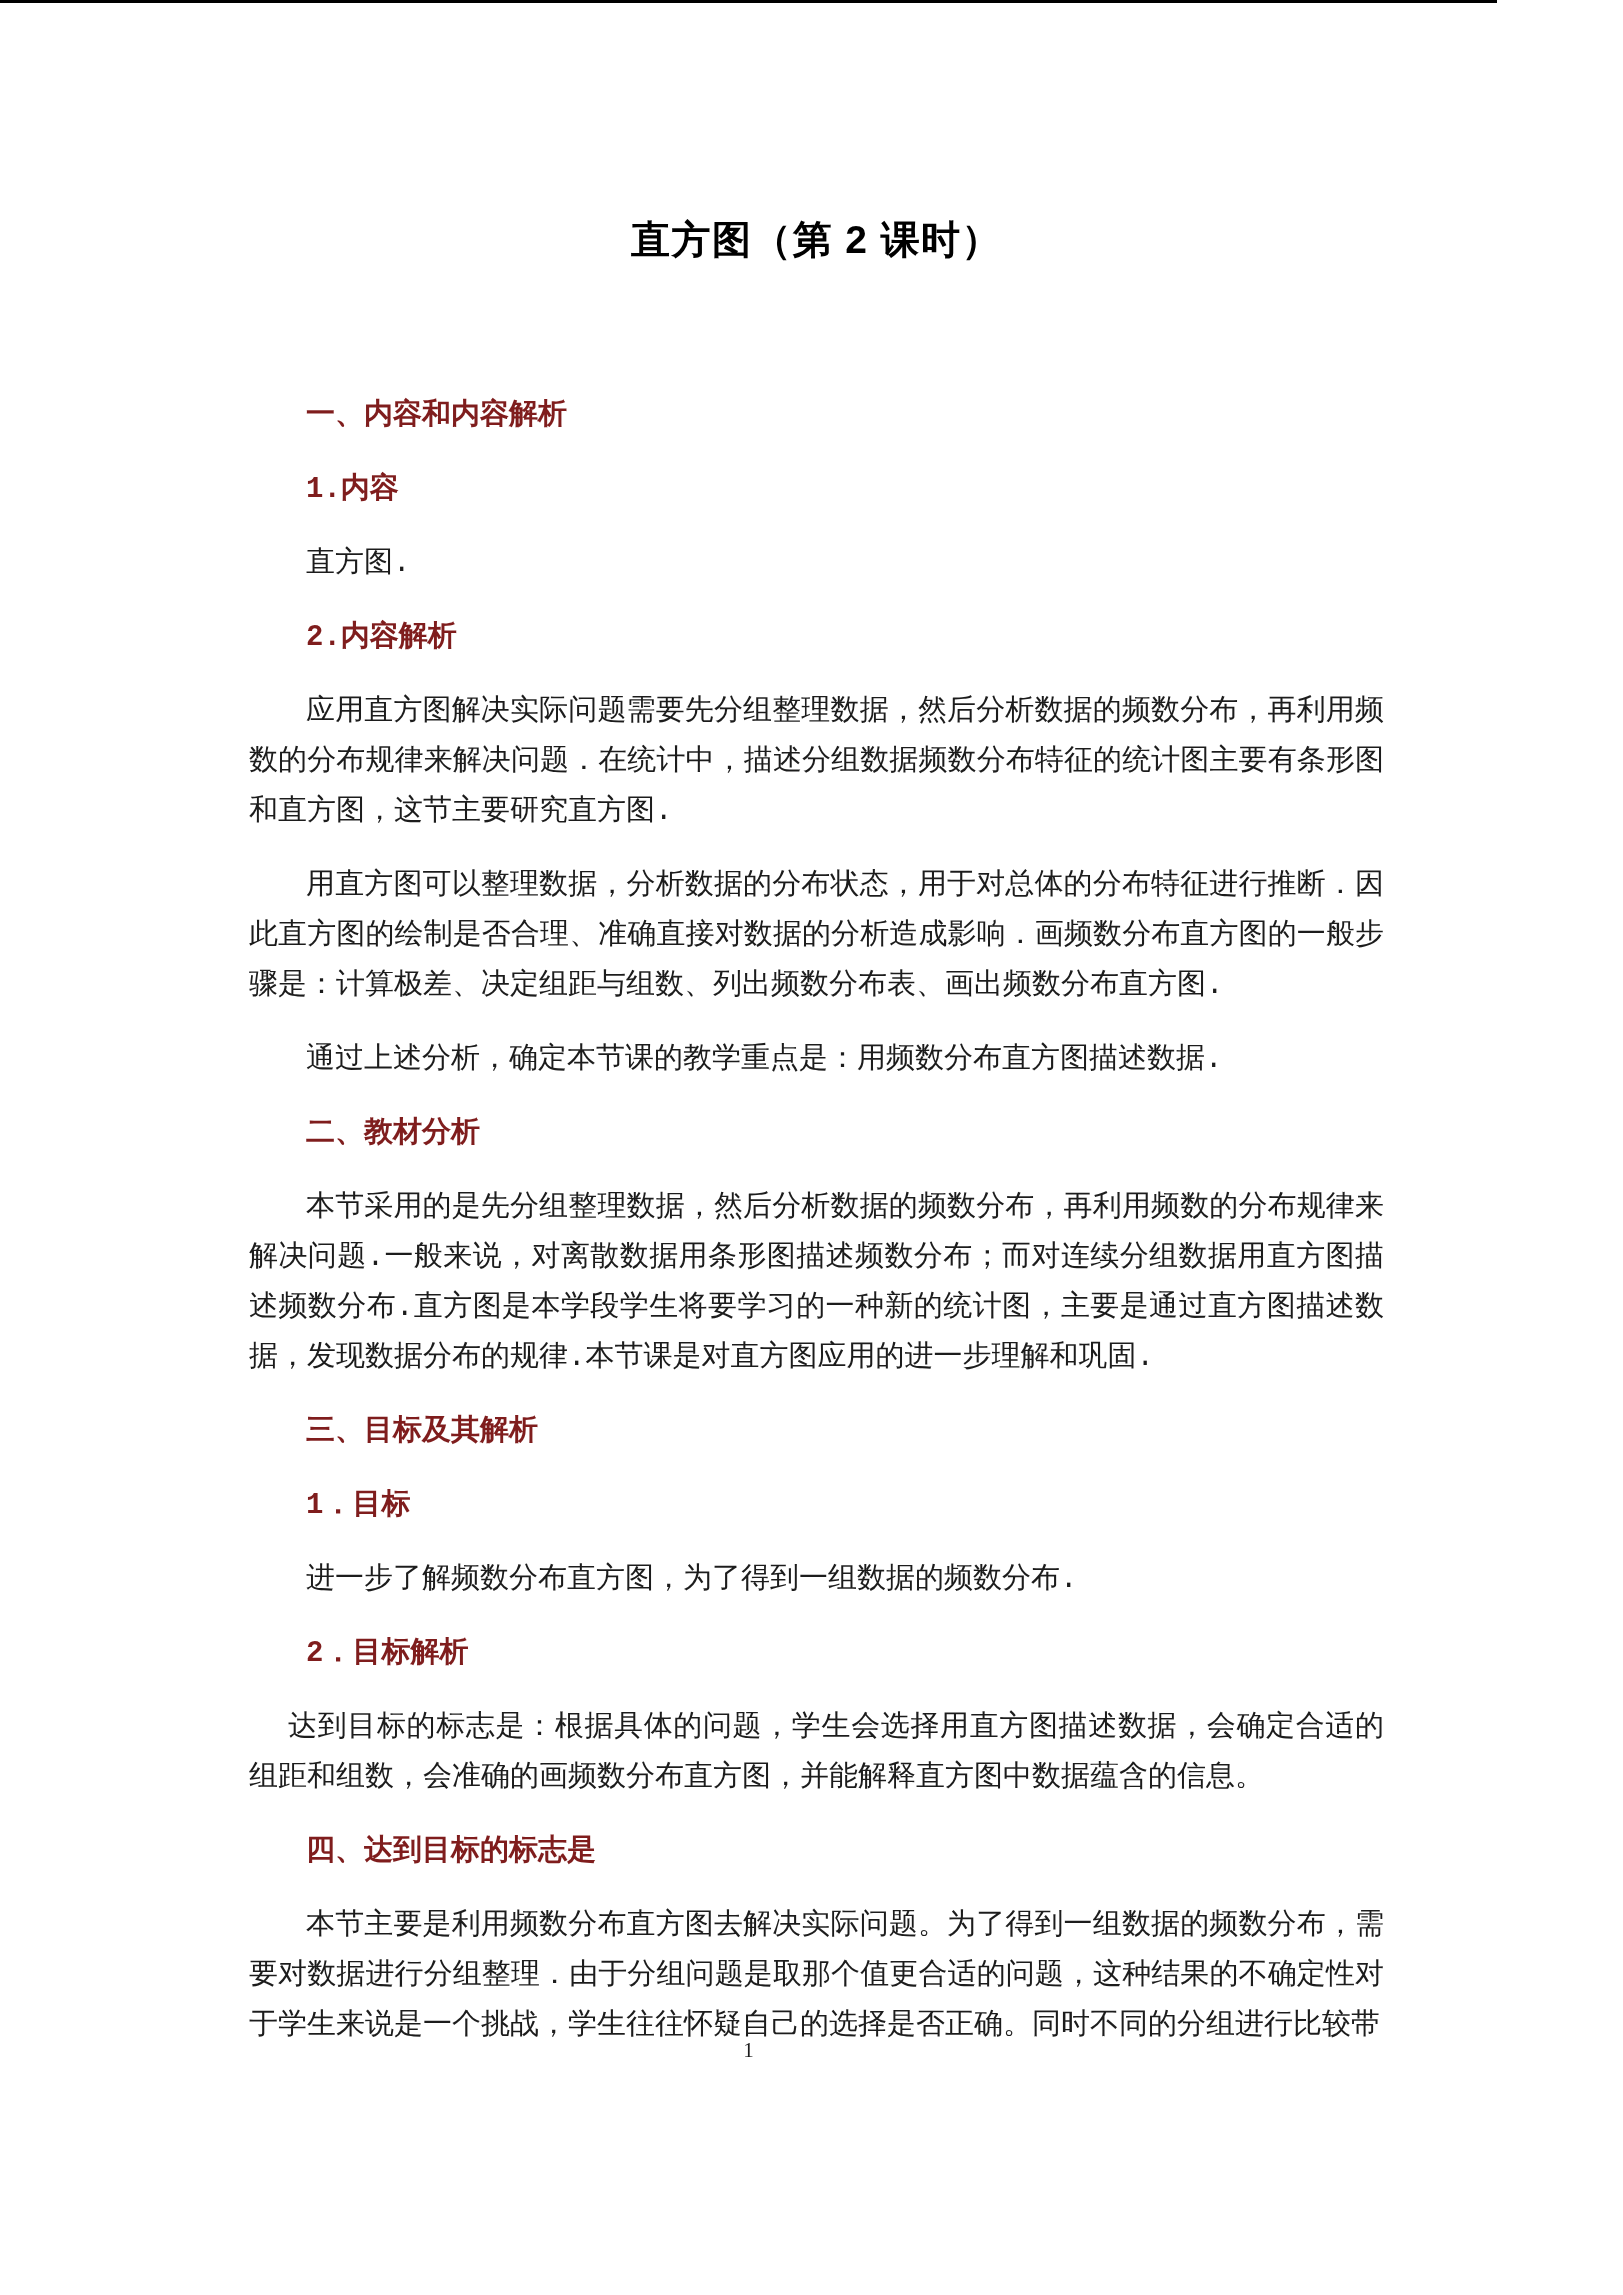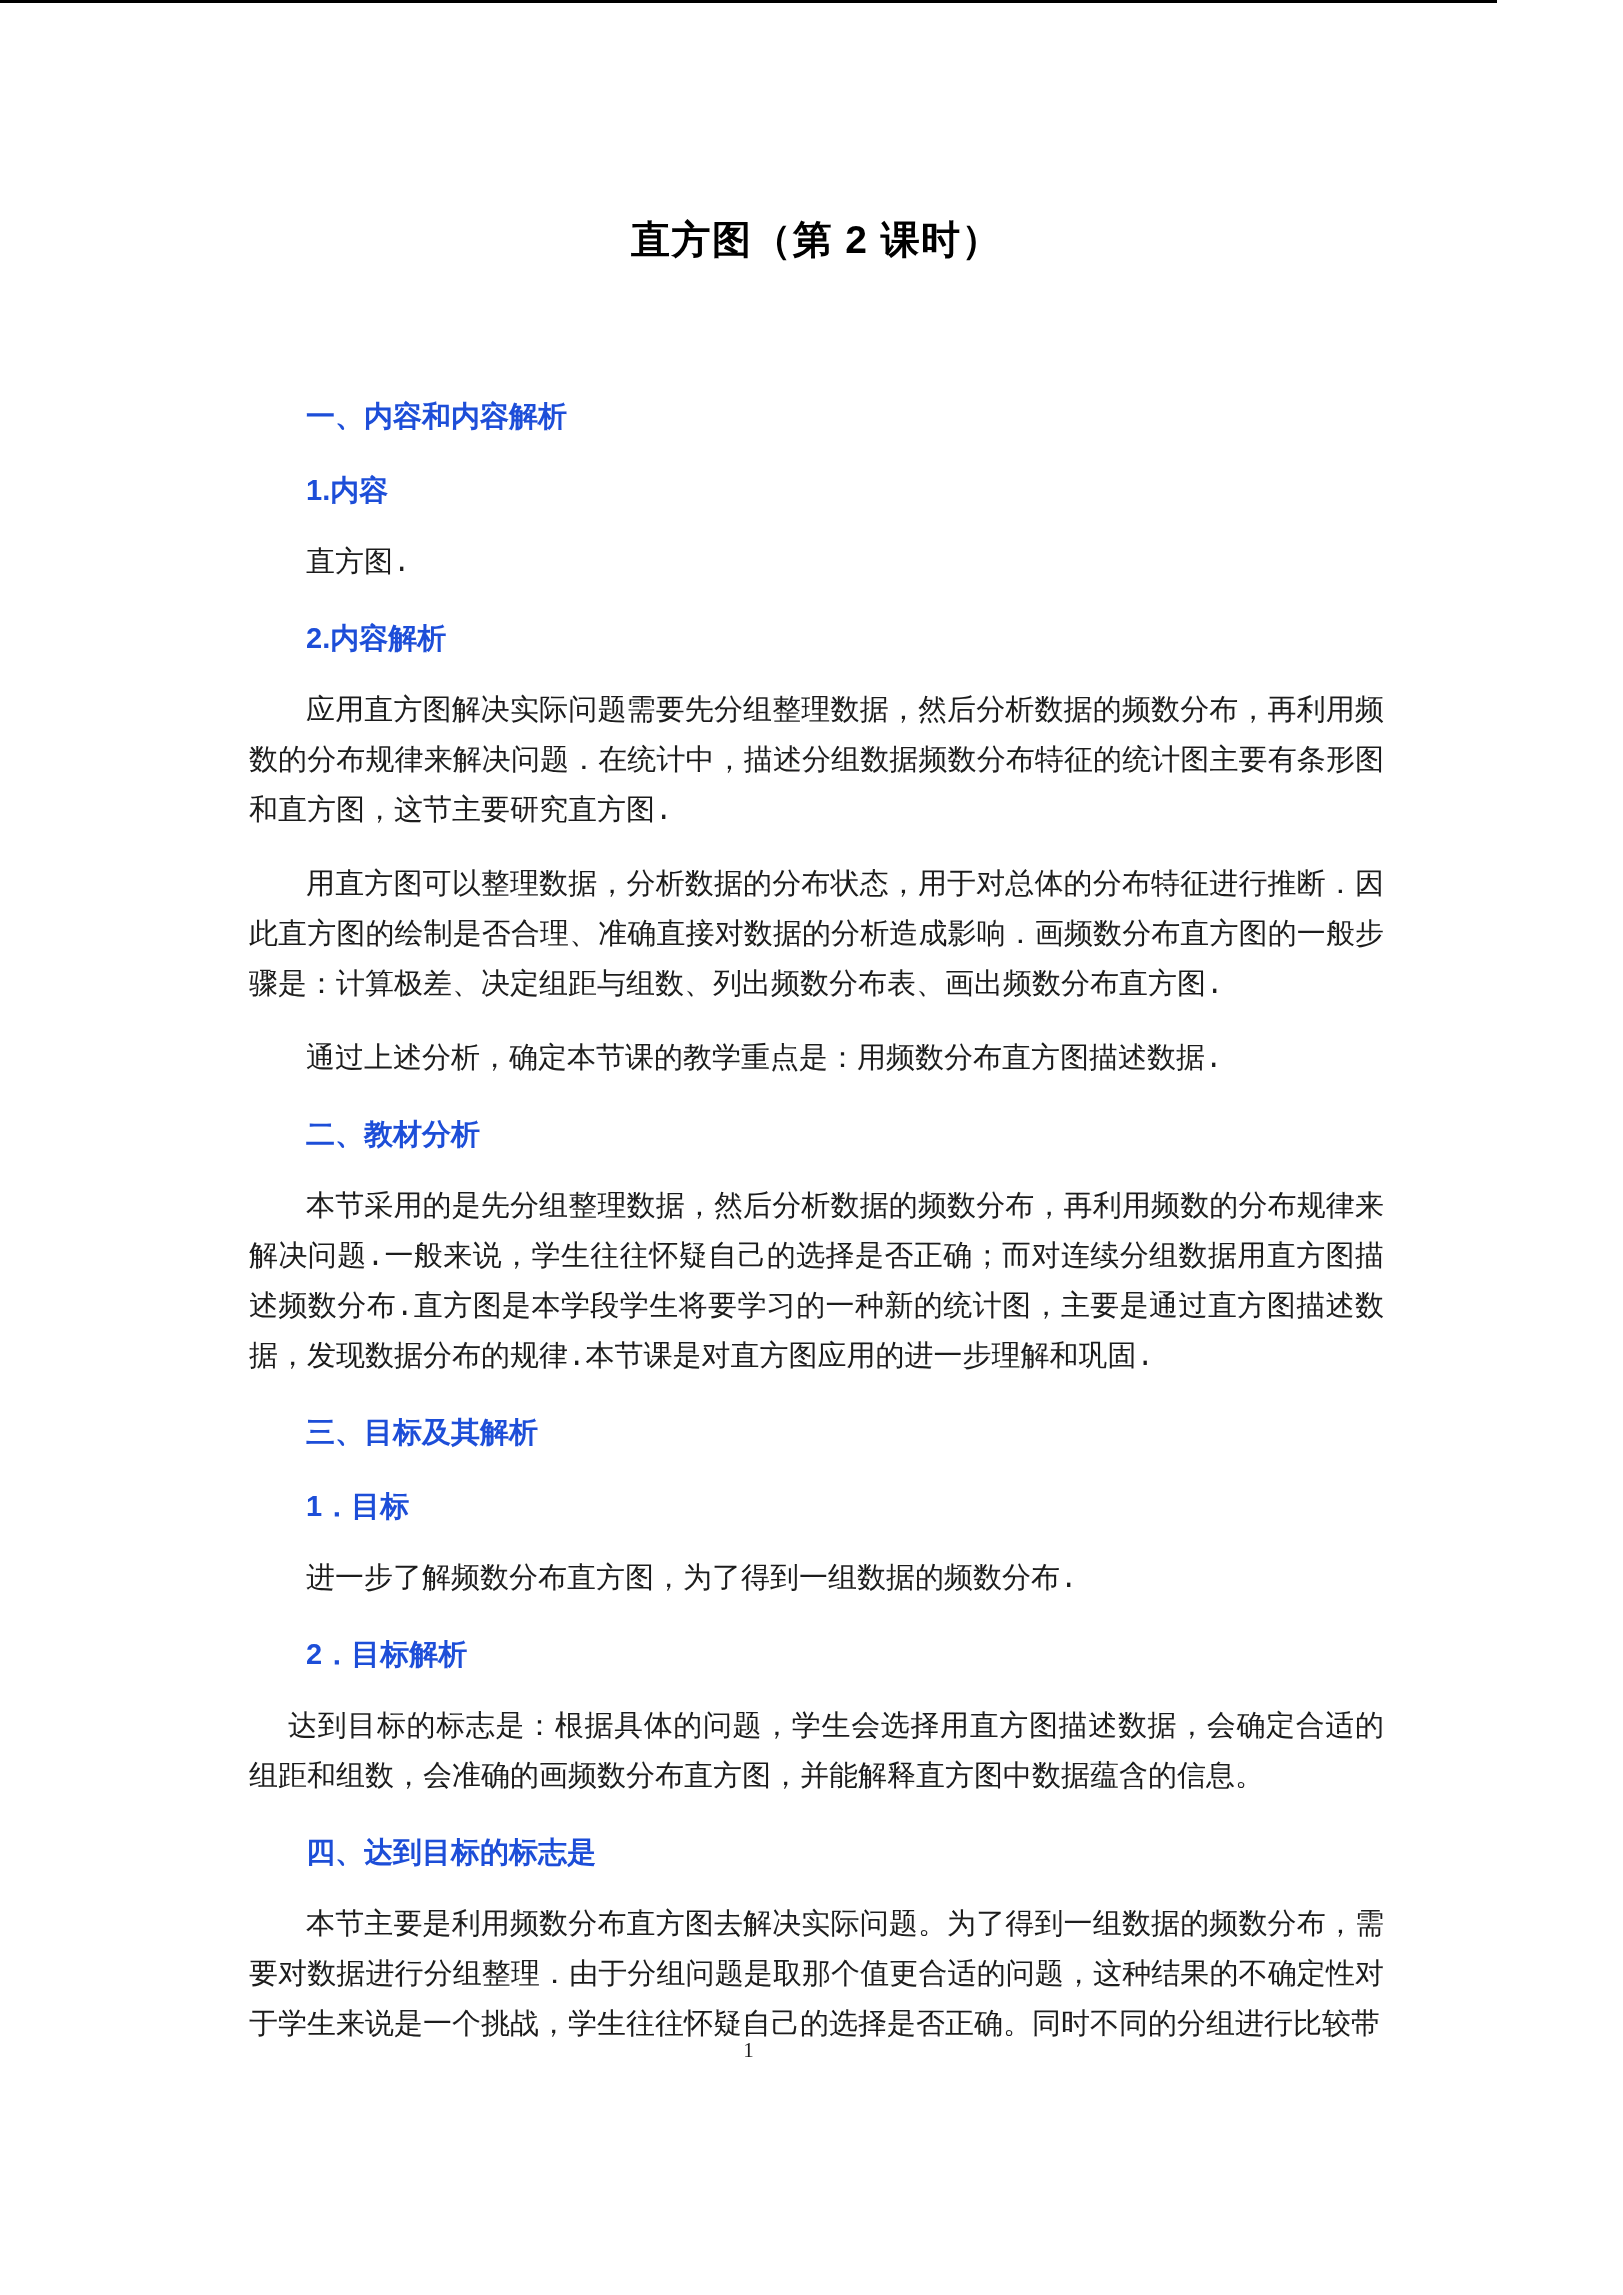--- a/index.html
+++ b/index.html
@@ -38,23 +38,23 @@
     color: #000000;
     margin: 0 0 122px 0;
   }
   .block {
     font-size: 29px;
     line-height: 50px;
     margin: 0 0 24px 0;
     color: #1c1c1c;
   }
   .heading, .subheading {
-    font-family: Liberation Sans, sans-serif;
+    font-family: Liberation Mono, monospace;
     font-weight: bold;
-    color: #1d4ed8;
+    color: #7f1d1d;
     text-indent: 57px;
   }
   .paragraph {
     font-family: Liberation Mono, monospace;
     text-align: justify;
     text-indent: 57px;
   }
   .indent-small {
     text-indent: 39px;
   }
@@ -80,21 +80,21 @@
     <div class="doc-title">直方图（第 2 课时）</div>
 
     <div class="block heading">一、内容和内容解析</div>
     <div class="block subheading">1.内容</div>
     <div class="block paragraph">直方图.</div>
     <div class="block subheading">2.内容解析</div>
     <div class="block paragraph">应用直方图解决实际问题需要先分组整理数据，然后分析数据的频数分布，再利用频数的分布规律来解决问题．在统计中，描述分组数据频数分布特征的统计图主要有条形图和直方图，这节主要研究直方图.</div>
     <div class="block paragraph">用直方图可以整理数据，分析数据的分布状态，用于对总体的分布特征进行推断．因此直方图的绘制是否合理、准确直接对数据的分析造成影响．画频数分布直方图的一般步骤是：计算极差、决定组距与组数、列出频数分布表、画出频数分布直方图.</div>
     <div class="block paragraph">通过上述分析，确定本节课的教学重点是：用频数分布直方图描述数据.</div>
     <div class="block heading">二、教材分析</div>
-    <div class="block paragraph">本节采用的是先分组整理数据，然后分析数据的频数分布，再利用频数的分布规律来解决问题.一般来说，学生往往怀疑自己的选择是否正确；而对连续分组数据用直方图描述频数分布.直方图是本学段学生将要学习的一种新的统计图，主要是通过直方图描述数据，发现数据分布的规律.本节课是对直方图应用的进一步理解和巩固.</div>
+    <div class="block paragraph">本节采用的是先分组整理数据，然后分析数据的频数分布，再利用频数的分布规律来解决问题.一般来说，对离散数据用条形图描述频数分布；而对连续分组数据用直方图描述频数分布.直方图是本学段学生将要学习的一种新的统计图，主要是通过直方图描述数据，发现数据分布的规律.本节课是对直方图应用的进一步理解和巩固.</div>
     <div class="block heading">三、目标及其解析</div>
     <div class="block subheading">1．目标</div>
     <div class="block paragraph">进一步了解频数分布直方图，为了得到一组数据的频数分布.</div>
     <div class="block subheading">2．目标解析</div>
     <div class="block paragraph indent-small">达到目标的标志是：根据具体的问题，学生会选择用直方图描述数据，会确定合适的组距和组数，会准确的画频数分布直方图，并能解释直方图中数据蕴含的信息。</div>
     <div class="block heading">四、达到目标的标志是</div>
     <div class="block paragraph">本节主要是利用频数分布直方图去解决实际问题。为了得到一组数据的频数分布，需要对数据进行分组整理．由于分组问题是取那个值更合适的问题，这种结果的不确定性对于学生来说是一个挑战，学生往往怀疑自己的选择是否正确。同时不同的分组进行比较带</div>
   </div>
 
   <div class="page-number">1</div>

